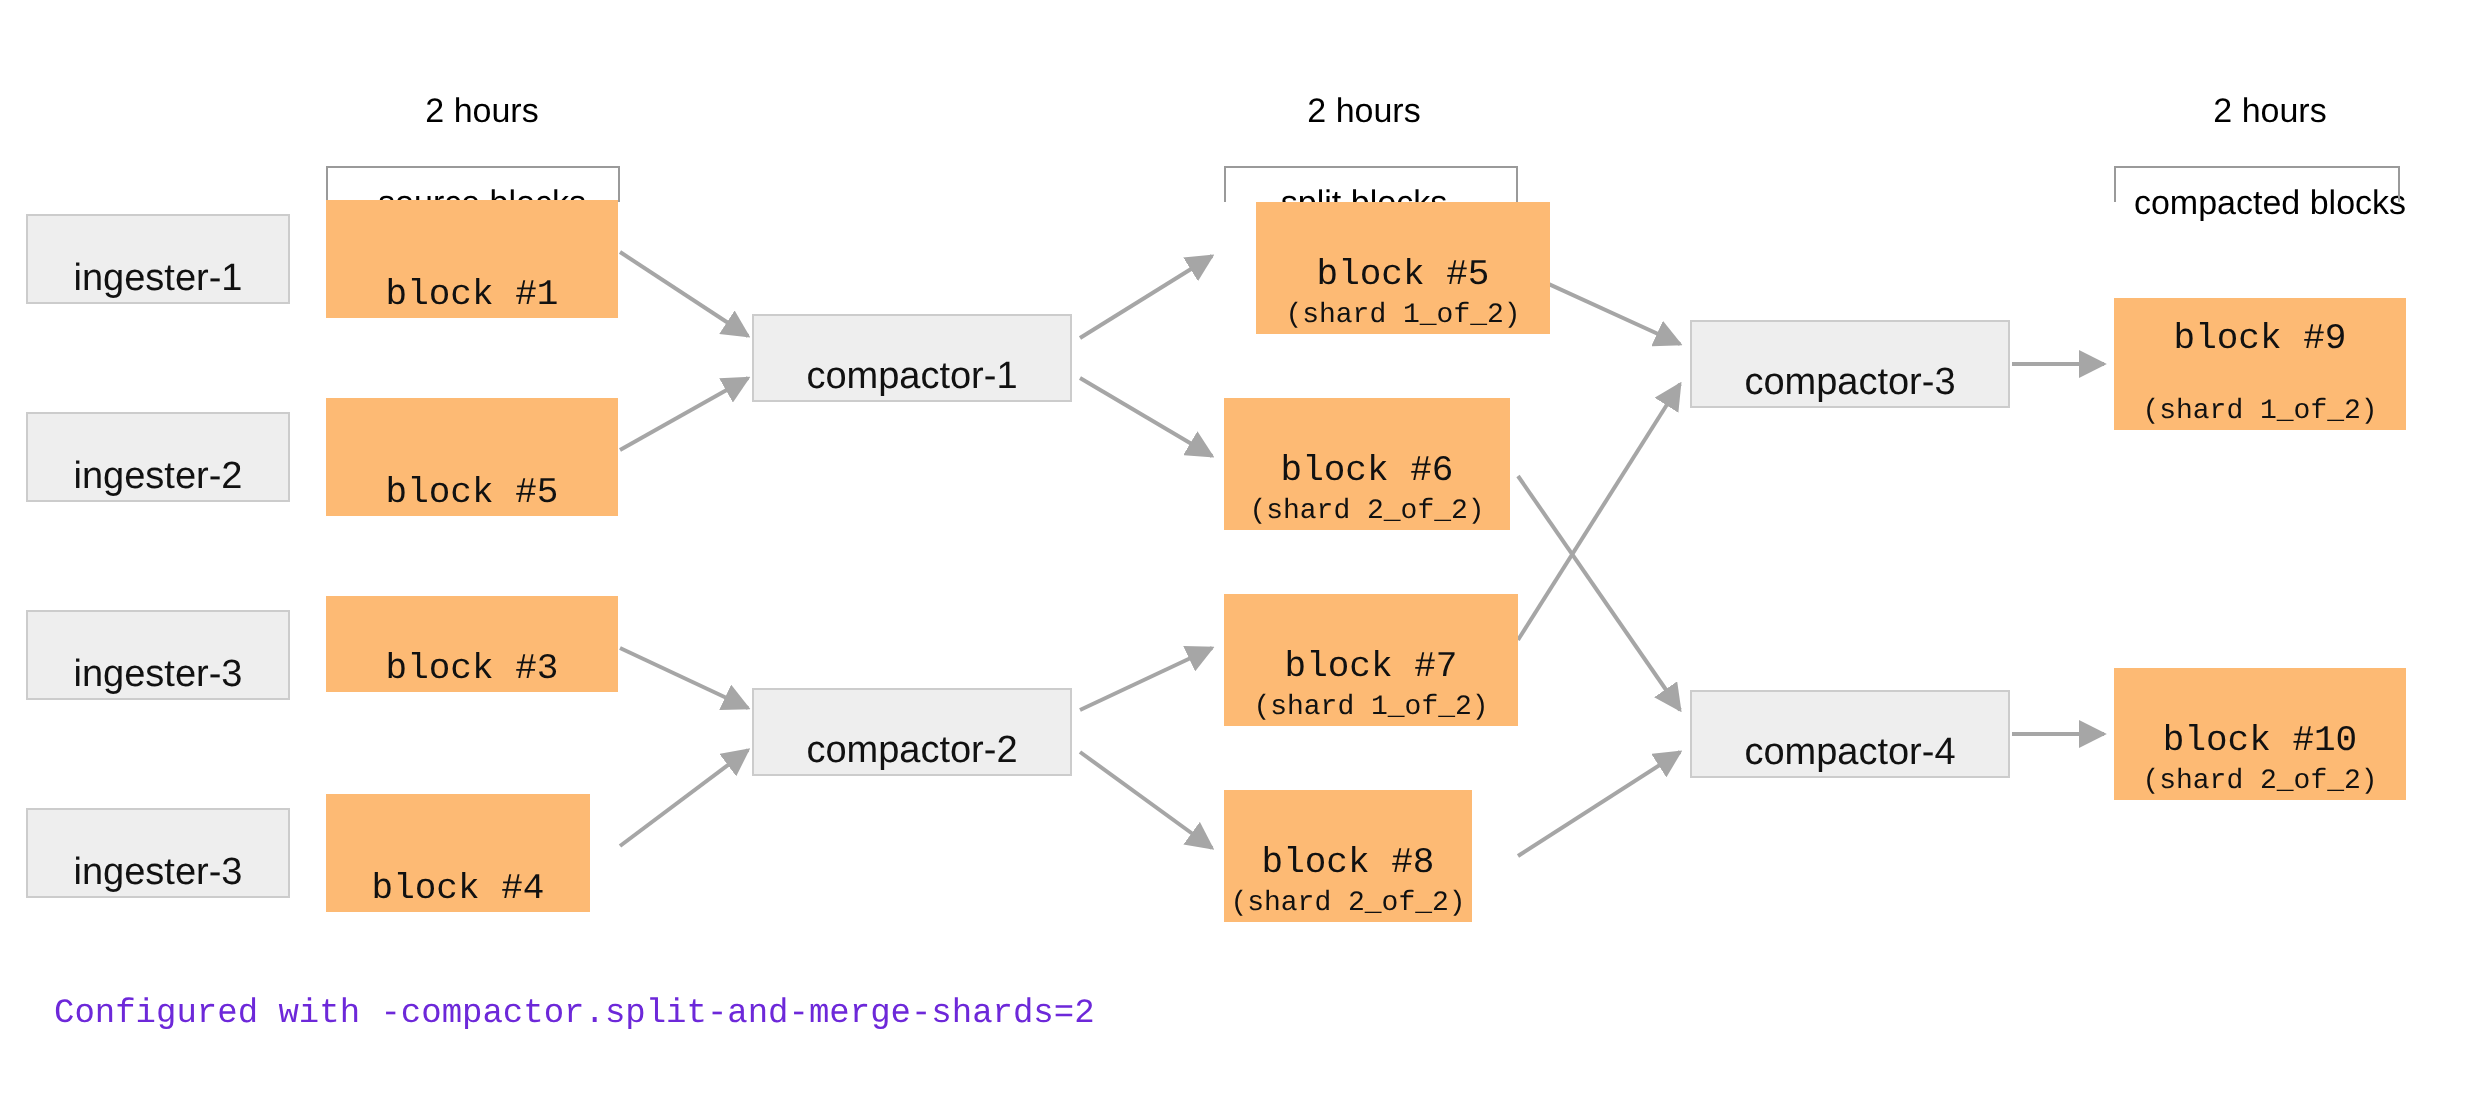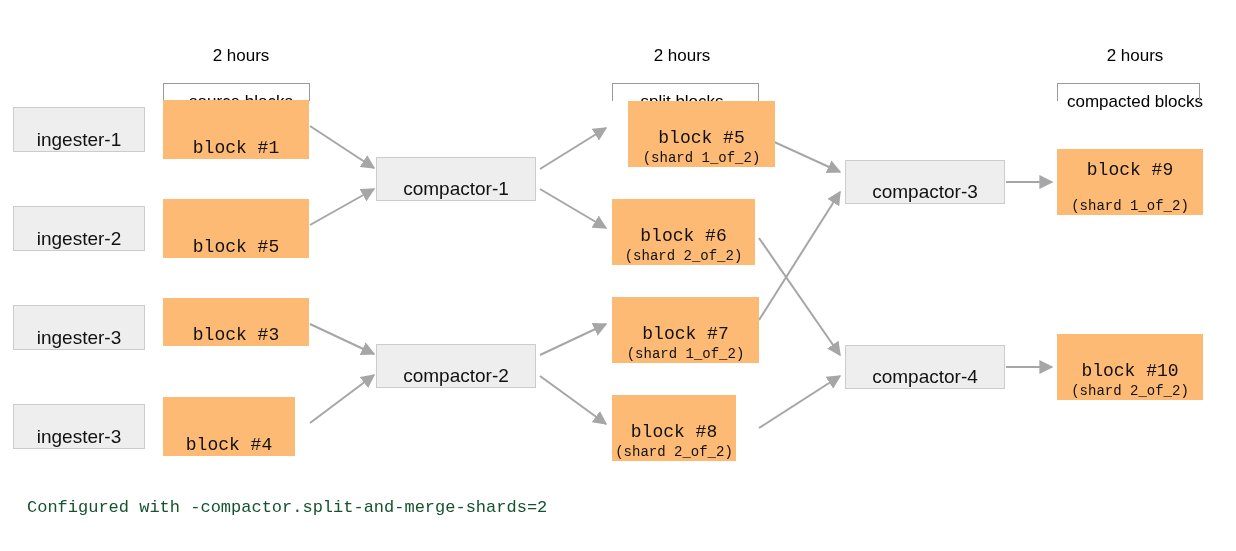--- a/index.html
+++ b/index.html
@@ -74,21 +74,21 @@
     position: absolute;
     box-sizing: border-box;
     border: 1px solid #9a9a9a;
     border-bottom: none;
     background: transparent;
   }
   .footnote {
     position: absolute;
     font-family: "Liberation Mono", monospace;
     font-size: 17px;
-    color: #14532d;
+    color: #6d28d9;
     white-space: pre;
   }
 </style>
 </head>
 <body>
 
 <div id="canvas">
 
   <svg id="edges" viewBox="0 0 1236 551" width="1236" height="551" xmlns="http://www.w3.org/2000/svg">
     <defs>

